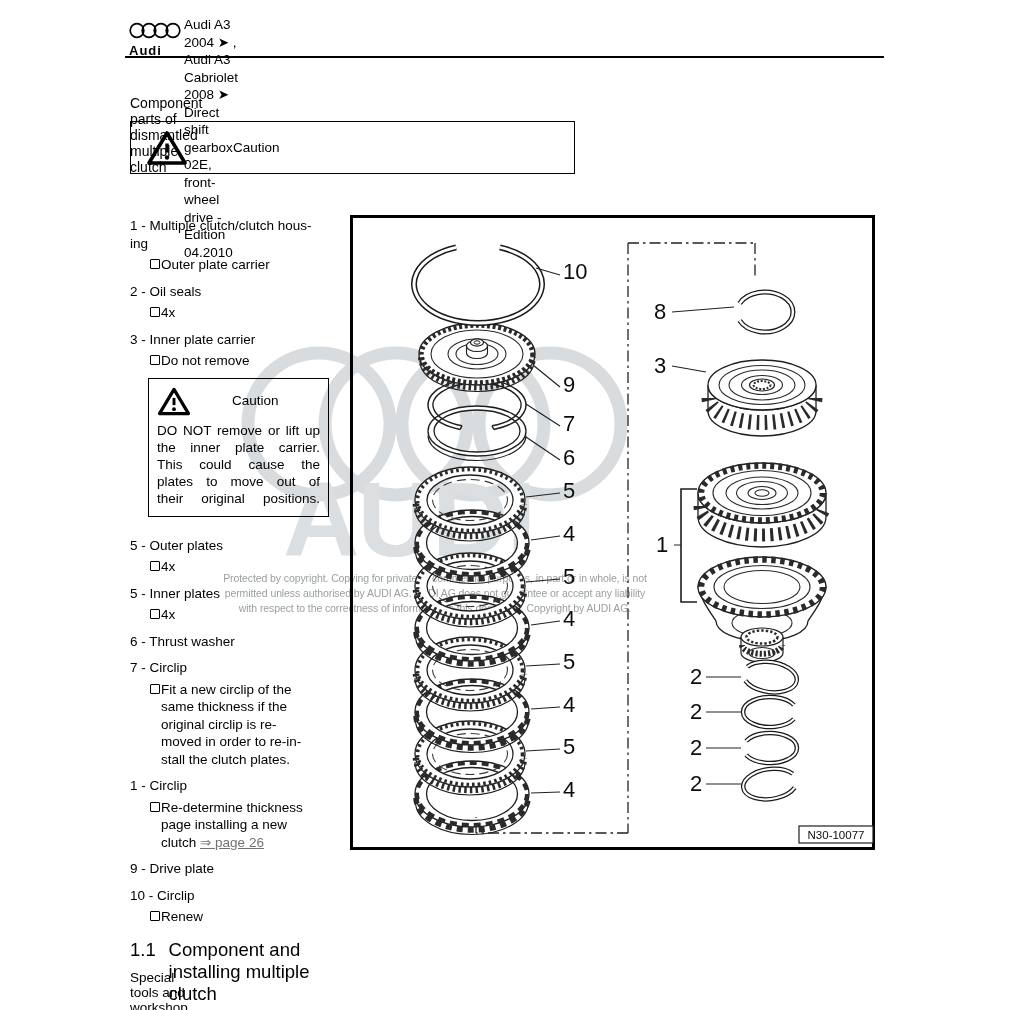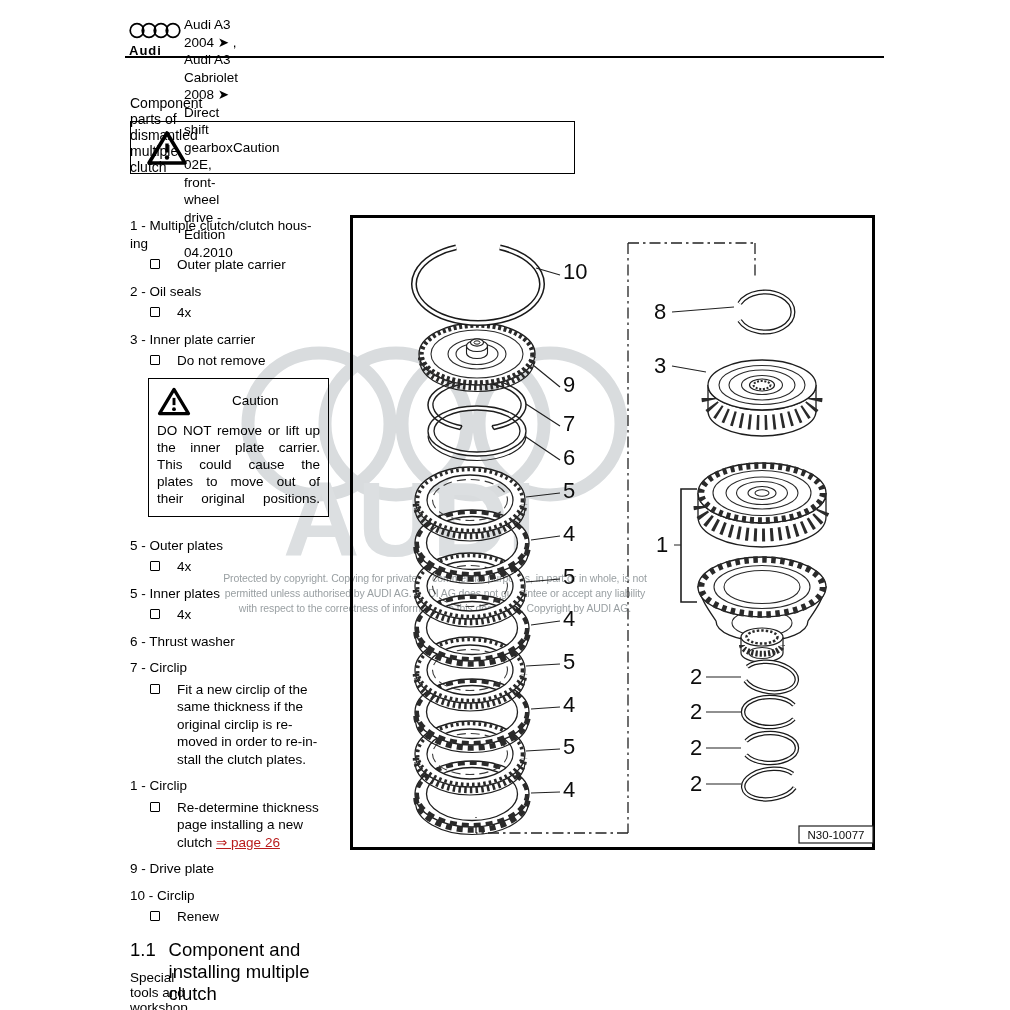--- a/index.html
+++ b/index.html
@@ -30,22 +30,22 @@
                   border:1.6px solid #000; display:flex; align-items:center; background:transparent; }
   .caution-main .tri { margin-left:15px; }
   .caution-main .cap { margin-left:45px; font-size:13.5px; }
 
   .plist { position:absolute; left:130px; top:207px; width:228px; font-size:13.5px; line-height:17.5px; }
   .num-line { margin-top:9px; white-space:pre-line; }
   .plist .num-line:first-child { margin-top:10px; }
   .sub { display:flex; margin:4px 0 1px 20px; }
   .cb { width:10px; height:10px; border:1.6px solid #000; border-radius:1px; margin-top:3px;
         flex:none; background:transparent; }
-  .sub-text { margin-left:17px; white-space:pre-line; }
-  .plink { color:#b91c1c; text-decoration:underline; }
+  .sub-text { margin-left:1px; white-space:pre-line; }
+  .plink { color:#737373; text-decoration:underline; }
 
   .inner-caution { width:181px; border:1.6px solid #000; margin:8px 0 20px 18px;
                    padding:8px 8px 9px 8px; background:transparent; }
   .inner-caution .hd { display:flex; align-items:center; }
   .inner-caution .cap { margin-left:41px; font-size:13.5px; }
   .warn-note { font-size:13.5px; line-height:17px; margin-top:6px;
                white-space:pre-line; text-align:justify; text-align-last:justify; }
 
   .diagram { position:absolute; left:350px; top:215px; width:525px; height:635px; }
   .diagram text { font-family:"Liberation Sans", sans-serif; fill:#0c0c0c; }

